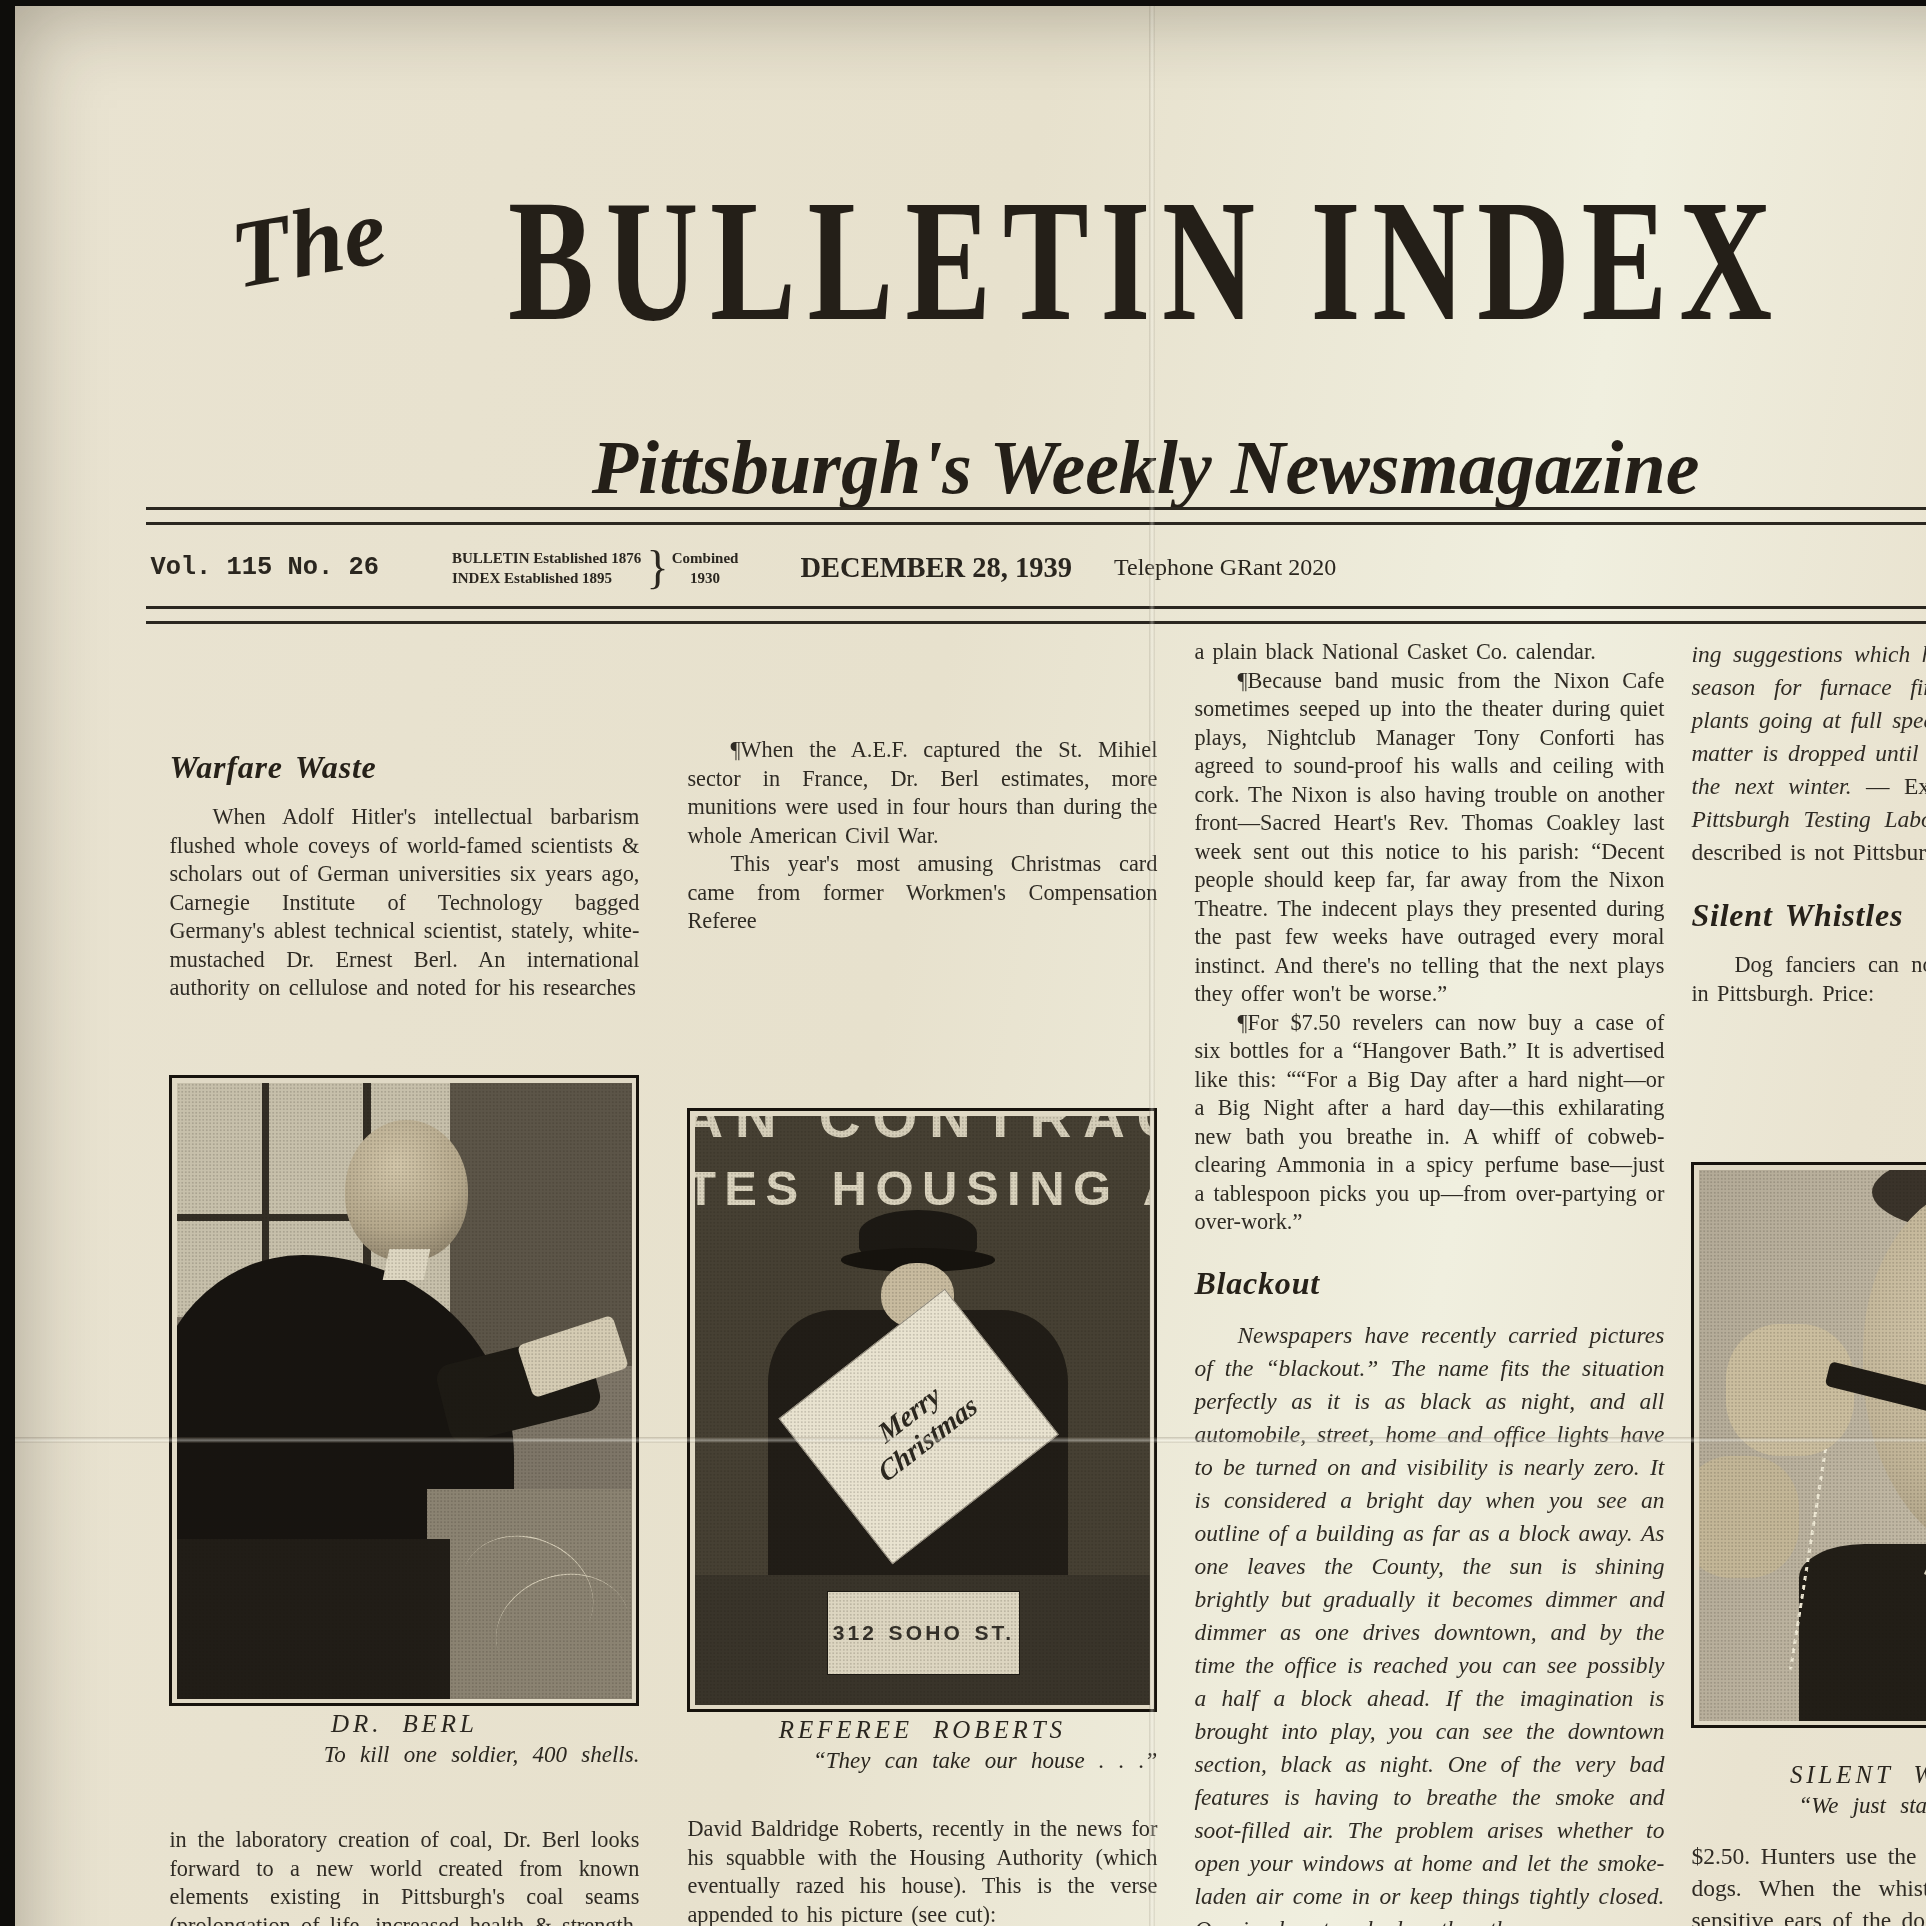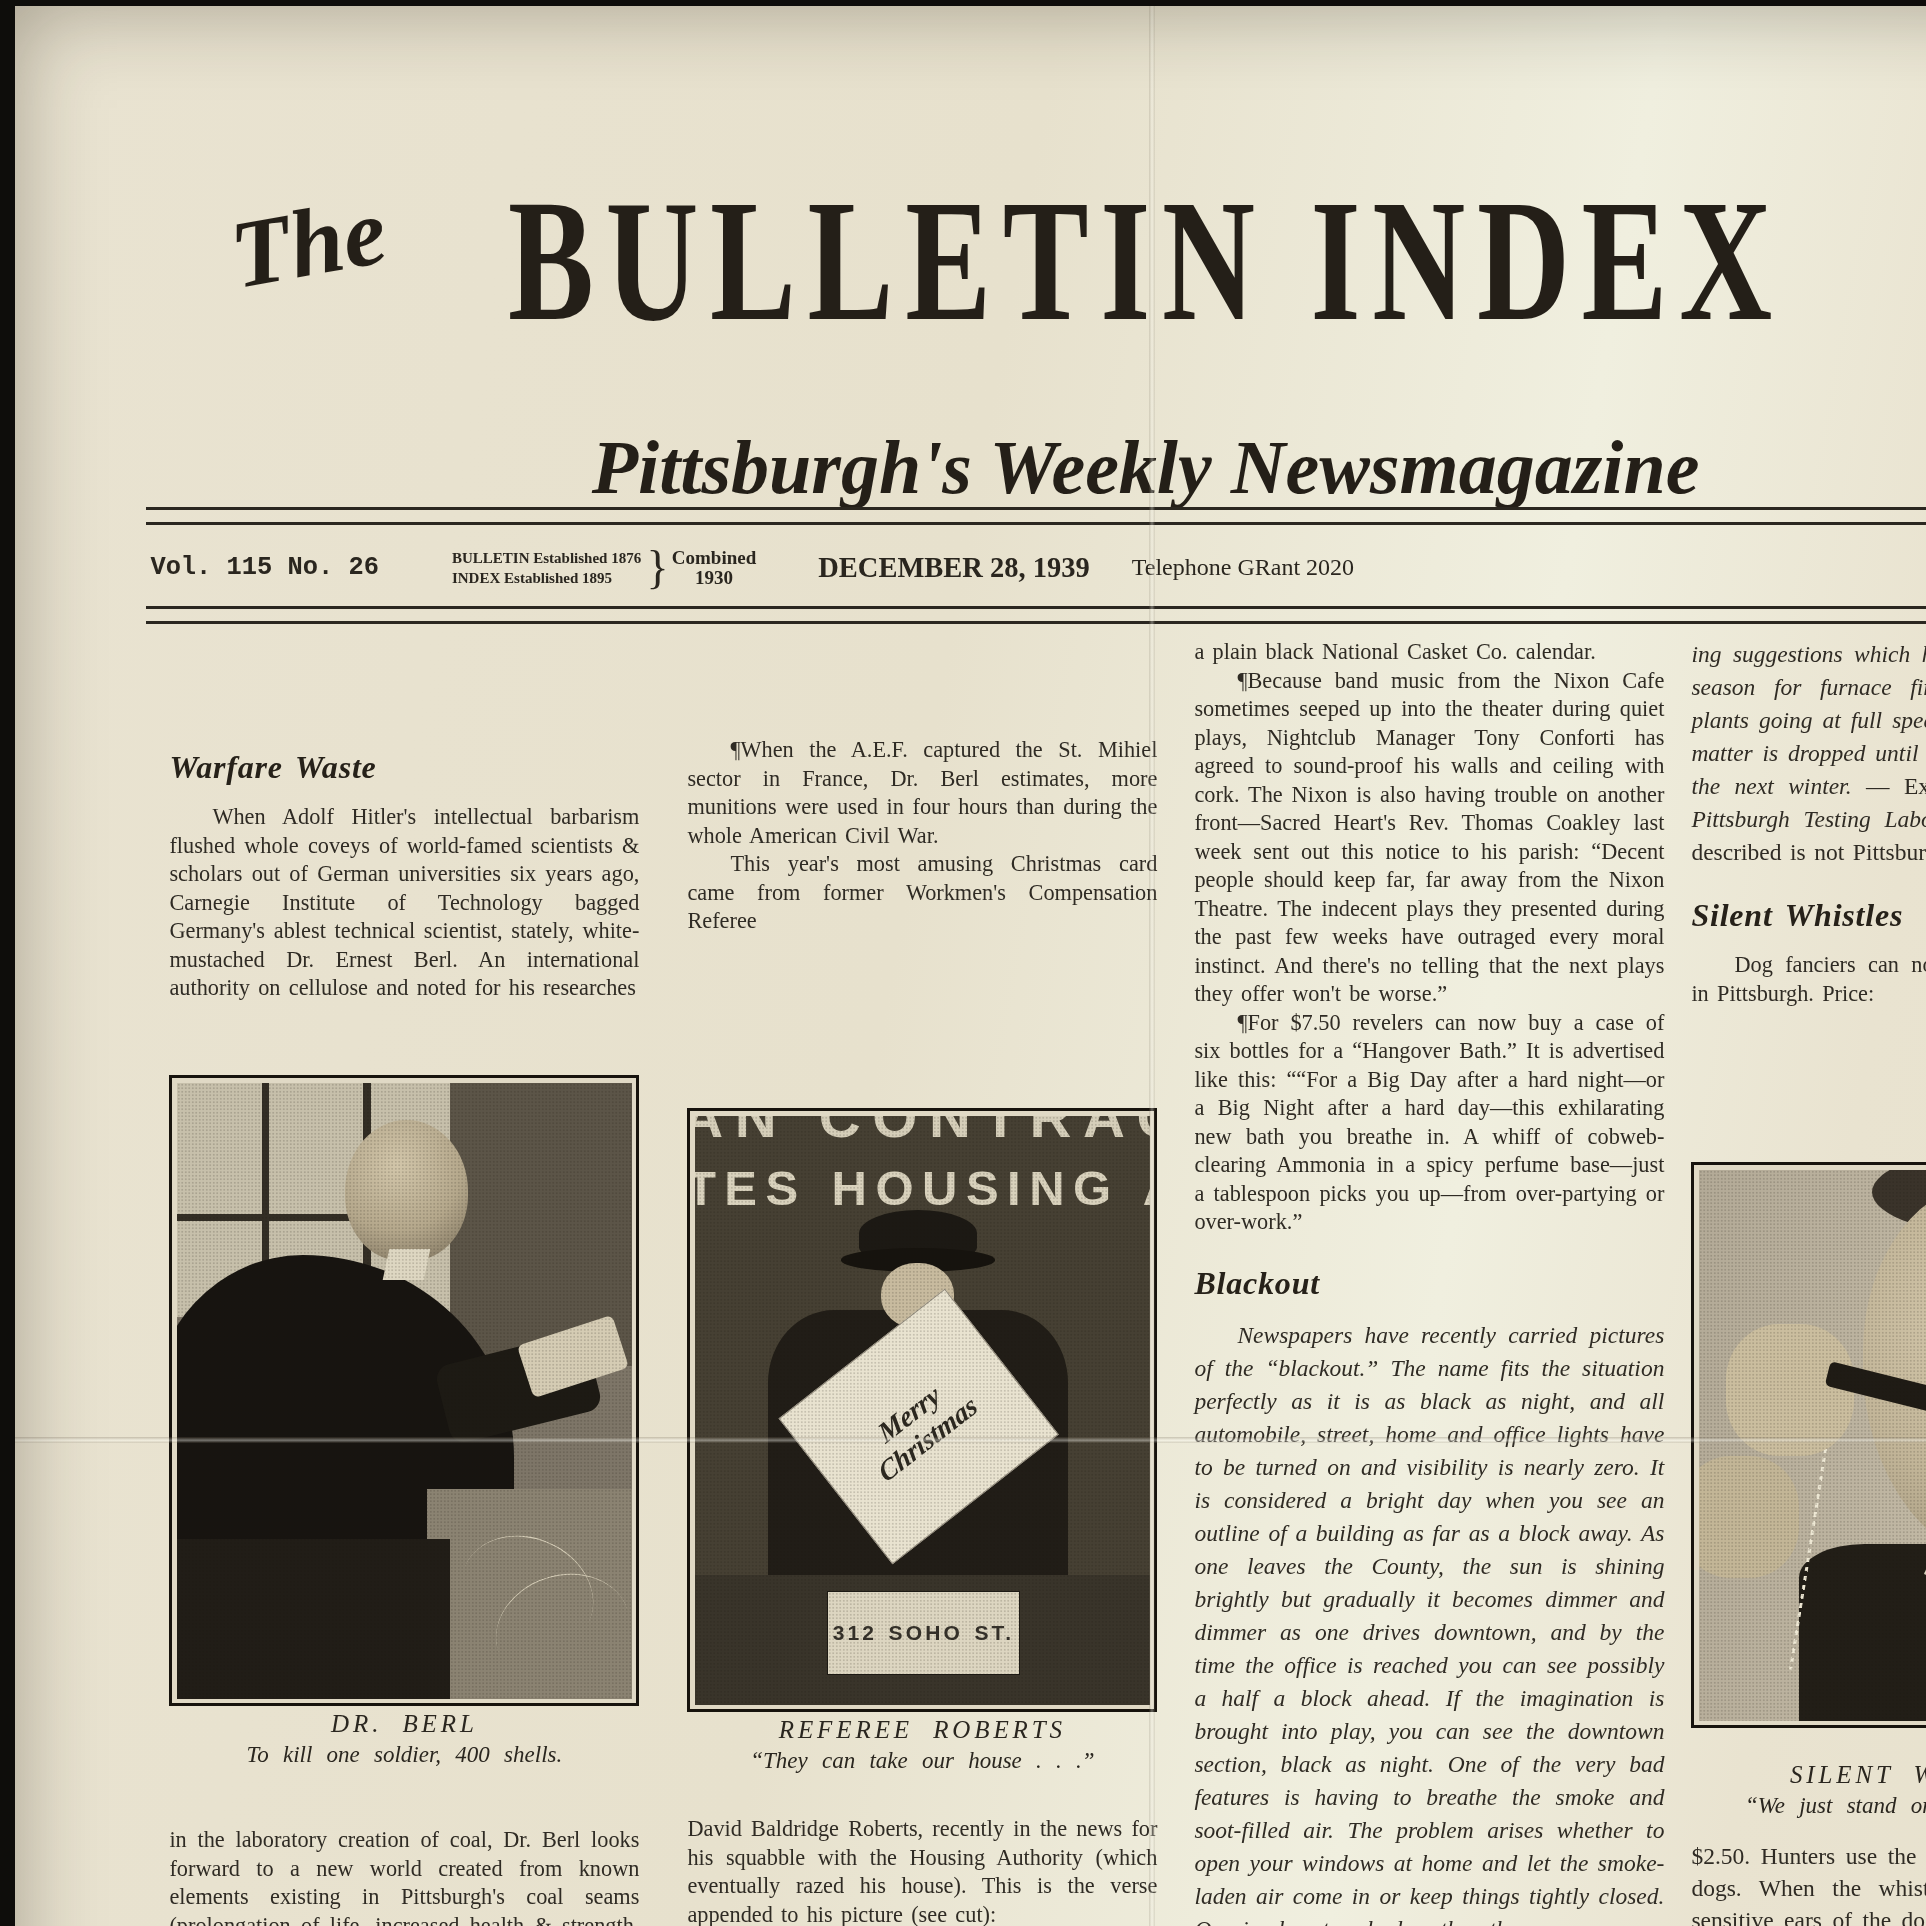--- a/index.html
+++ b/index.html
@@ -20,21 +20,21 @@
   .mast-title span{display:inline-block;font-weight:bold;font-size:143px;letter-spacing:13px;color:#241f18;
     transform:scaleY(1.22) scaleX(.9);transform-origin:top center;}
   .mast-sub{position:absolute;left:116px;right:100px;top:418px;text-align:center;
     font-size:76px;font-weight:bold;font-style:italic;color:#241f18;}
   .rule2{position:absolute;left:131px;right:116px;height:11.6px;border-top:3.9px solid #2b2720;border-bottom:3.9px solid #2b2720;}
   .ruleA{top:501px;} .ruleB{top:600px;}
   .infobar{position:absolute;left:135px;right:119px;top:527px;height:69px;display:flex;align-items:center;color:#2a261f;}
   .inf-vol{font-size:25.4px;font-weight:bold;white-space:nowrap;font-family:Liberation Mono, monospace;}
   .inf-est{margin-left:73px;font-size:15px;font-weight:bold;line-height:20px;white-space:nowrap;text-align:left;}
   .inf-brace{font-size:46px;font-weight:normal;margin:0 3.1px 0 5.4px;}
-  .inf-comb{font-size:19px;font-weight:bold;line-height:20px;text-align:center;white-space:nowrap;}
+  .inf-comb{font-size:15px;font-weight:bold;line-height:20px;text-align:center;white-space:nowrap;}
   .inf-date{margin-left:62px;font-size:28.5px;font-weight:bold;white-space:nowrap;}
   .inf-tel{margin-left:42px;font-size:24px;white-space:nowrap;}
 
   .newsfront{position:absolute;left:154px;width:988px;top:635px;text-align:center;
     font-size:58px;font-weight:bold;letter-spacing:30px;padding-left:15.4px;color:#262119;}
 
   
   .col{position:absolute;width:470px;font-size:22.3px;line-height:28.5px;text-align:justify;word-spacing:2.7px;}
   #col1{left:154px;top:730px;height:2003px;}
   #col2{left:672px;top:730px;height:2003px;}
@@ -50,21 +50,21 @@
   .col4-bot p{font-size:23.5px;line-height:32px;}
   .seg-bot{position:absolute;left:0;right:0;}
 
   
   .photo-block{position:absolute;left:0;right:0;}
   .photo{border:3.1px solid #17130d;padding:4.6px;background:#e0d9c5;}
   .photo-inner{position:relative;overflow:hidden;}
   .ht::after{content:"";position:absolute;inset:0;z-index:40;pointer-events:none;
     background-image:radial-gradient(rgba(25,20,12,.17) 0.7px,transparent 0.7px);background-size:3.5px 3.5px;}
   .cap-title{text-align:center;font-style:italic;font-size:25px;letter-spacing:3.9px;word-spacing:10px;margin-top:4px;color:#2a261f;}
-  .cap-sub{text-align:center;font-style:italic;font-size:23px;word-spacing:8.5px;margin-top:2.3px;color:#2a261f;}
+  .cap-sub{text-align:right;font-style:italic;font-size:23px;word-spacing:8.5px;margin-top:2.3px;color:#2a261f;}
   .credit{text-align:right;font-size:16px;margin-top:3.9px;color:#3a352c;font-family:"Liberation Serif",serif;}
 
   
   .p1-inner{height:616px;background:#7e7668;}
   .p1-window{position:absolute;left:0;top:0;width:62%;height:38%;background:#c7c0ab;}
   .p1-mull-v1{position:absolute;left:30%;top:0;width:7.7px;height:100%;background:#332e25;}
   .p1-mull-v2{position:absolute;left:66%;top:0;width:7.7px;height:100%;background:#332e25;}
   .p1-mull-h{position:absolute;left:0;top:56%;width:100%;height:7px;background:#332e25;}
   .p1-back{position:absolute;right:0;top:0;width:40%;height:46%;background:#5c5548;}
   .p1-head{position:absolute;left:37%;top:6%;width:27%;height:23%;border-radius:50% 50% 46% 46%;

